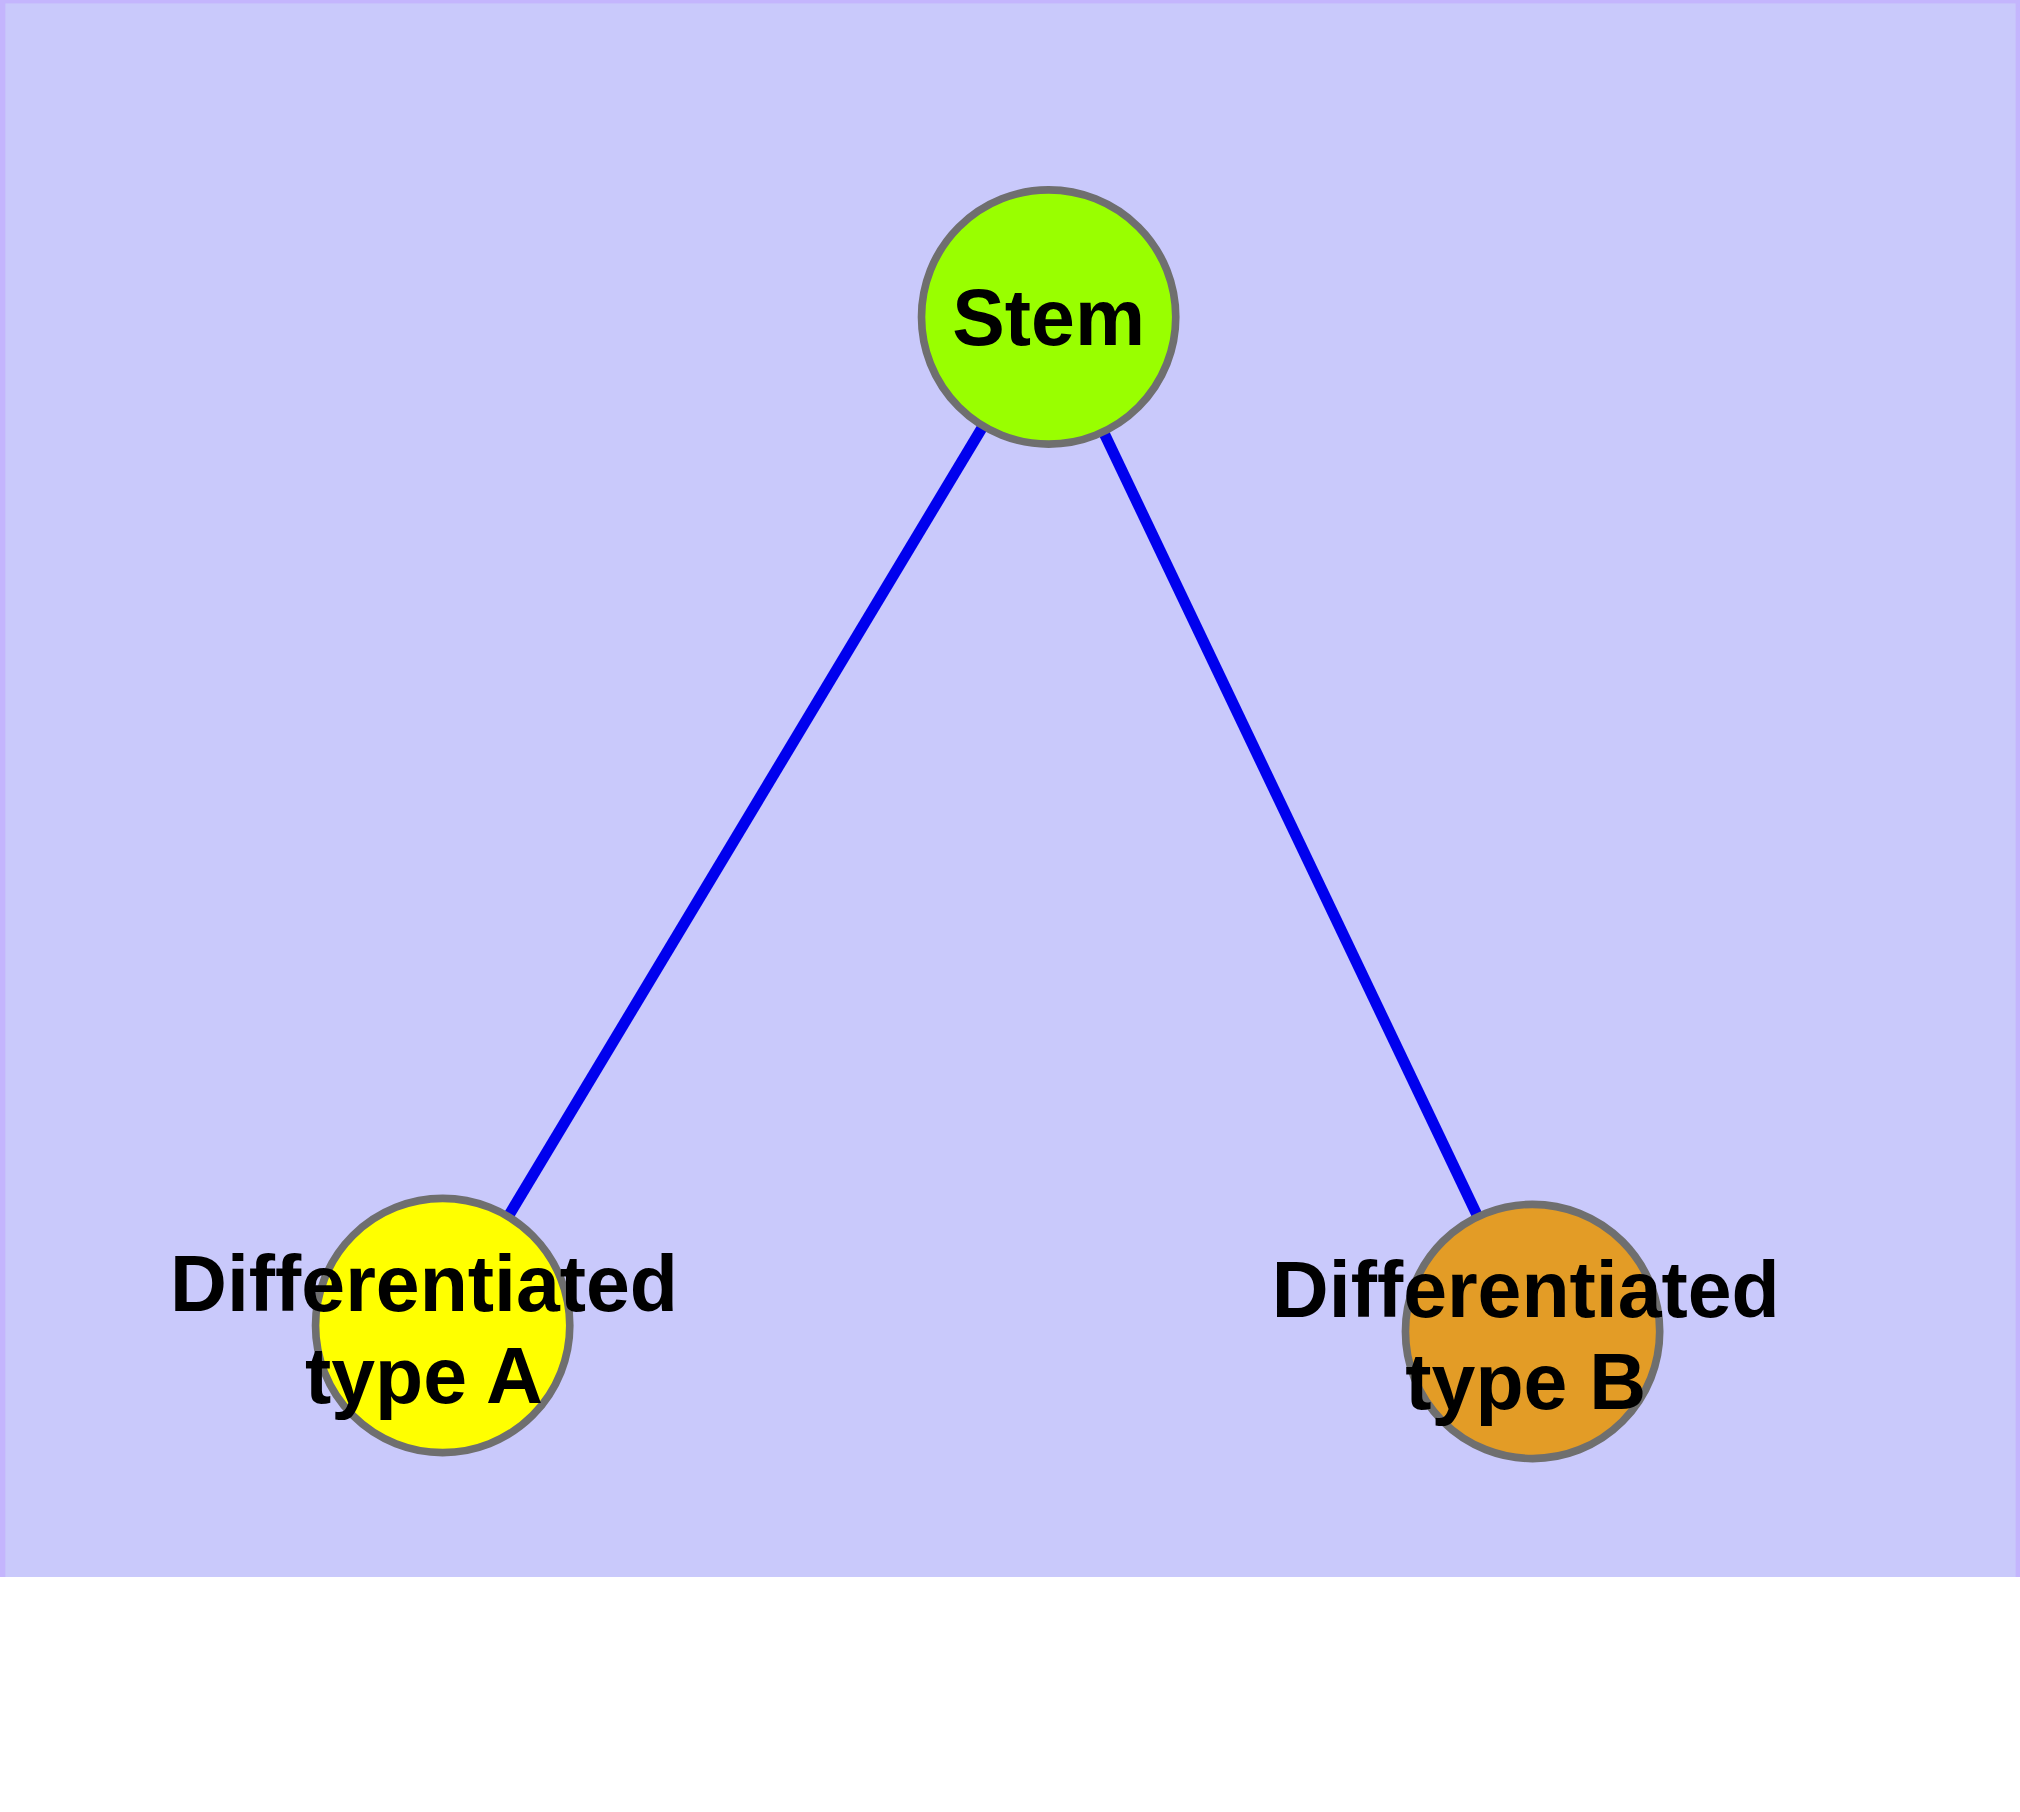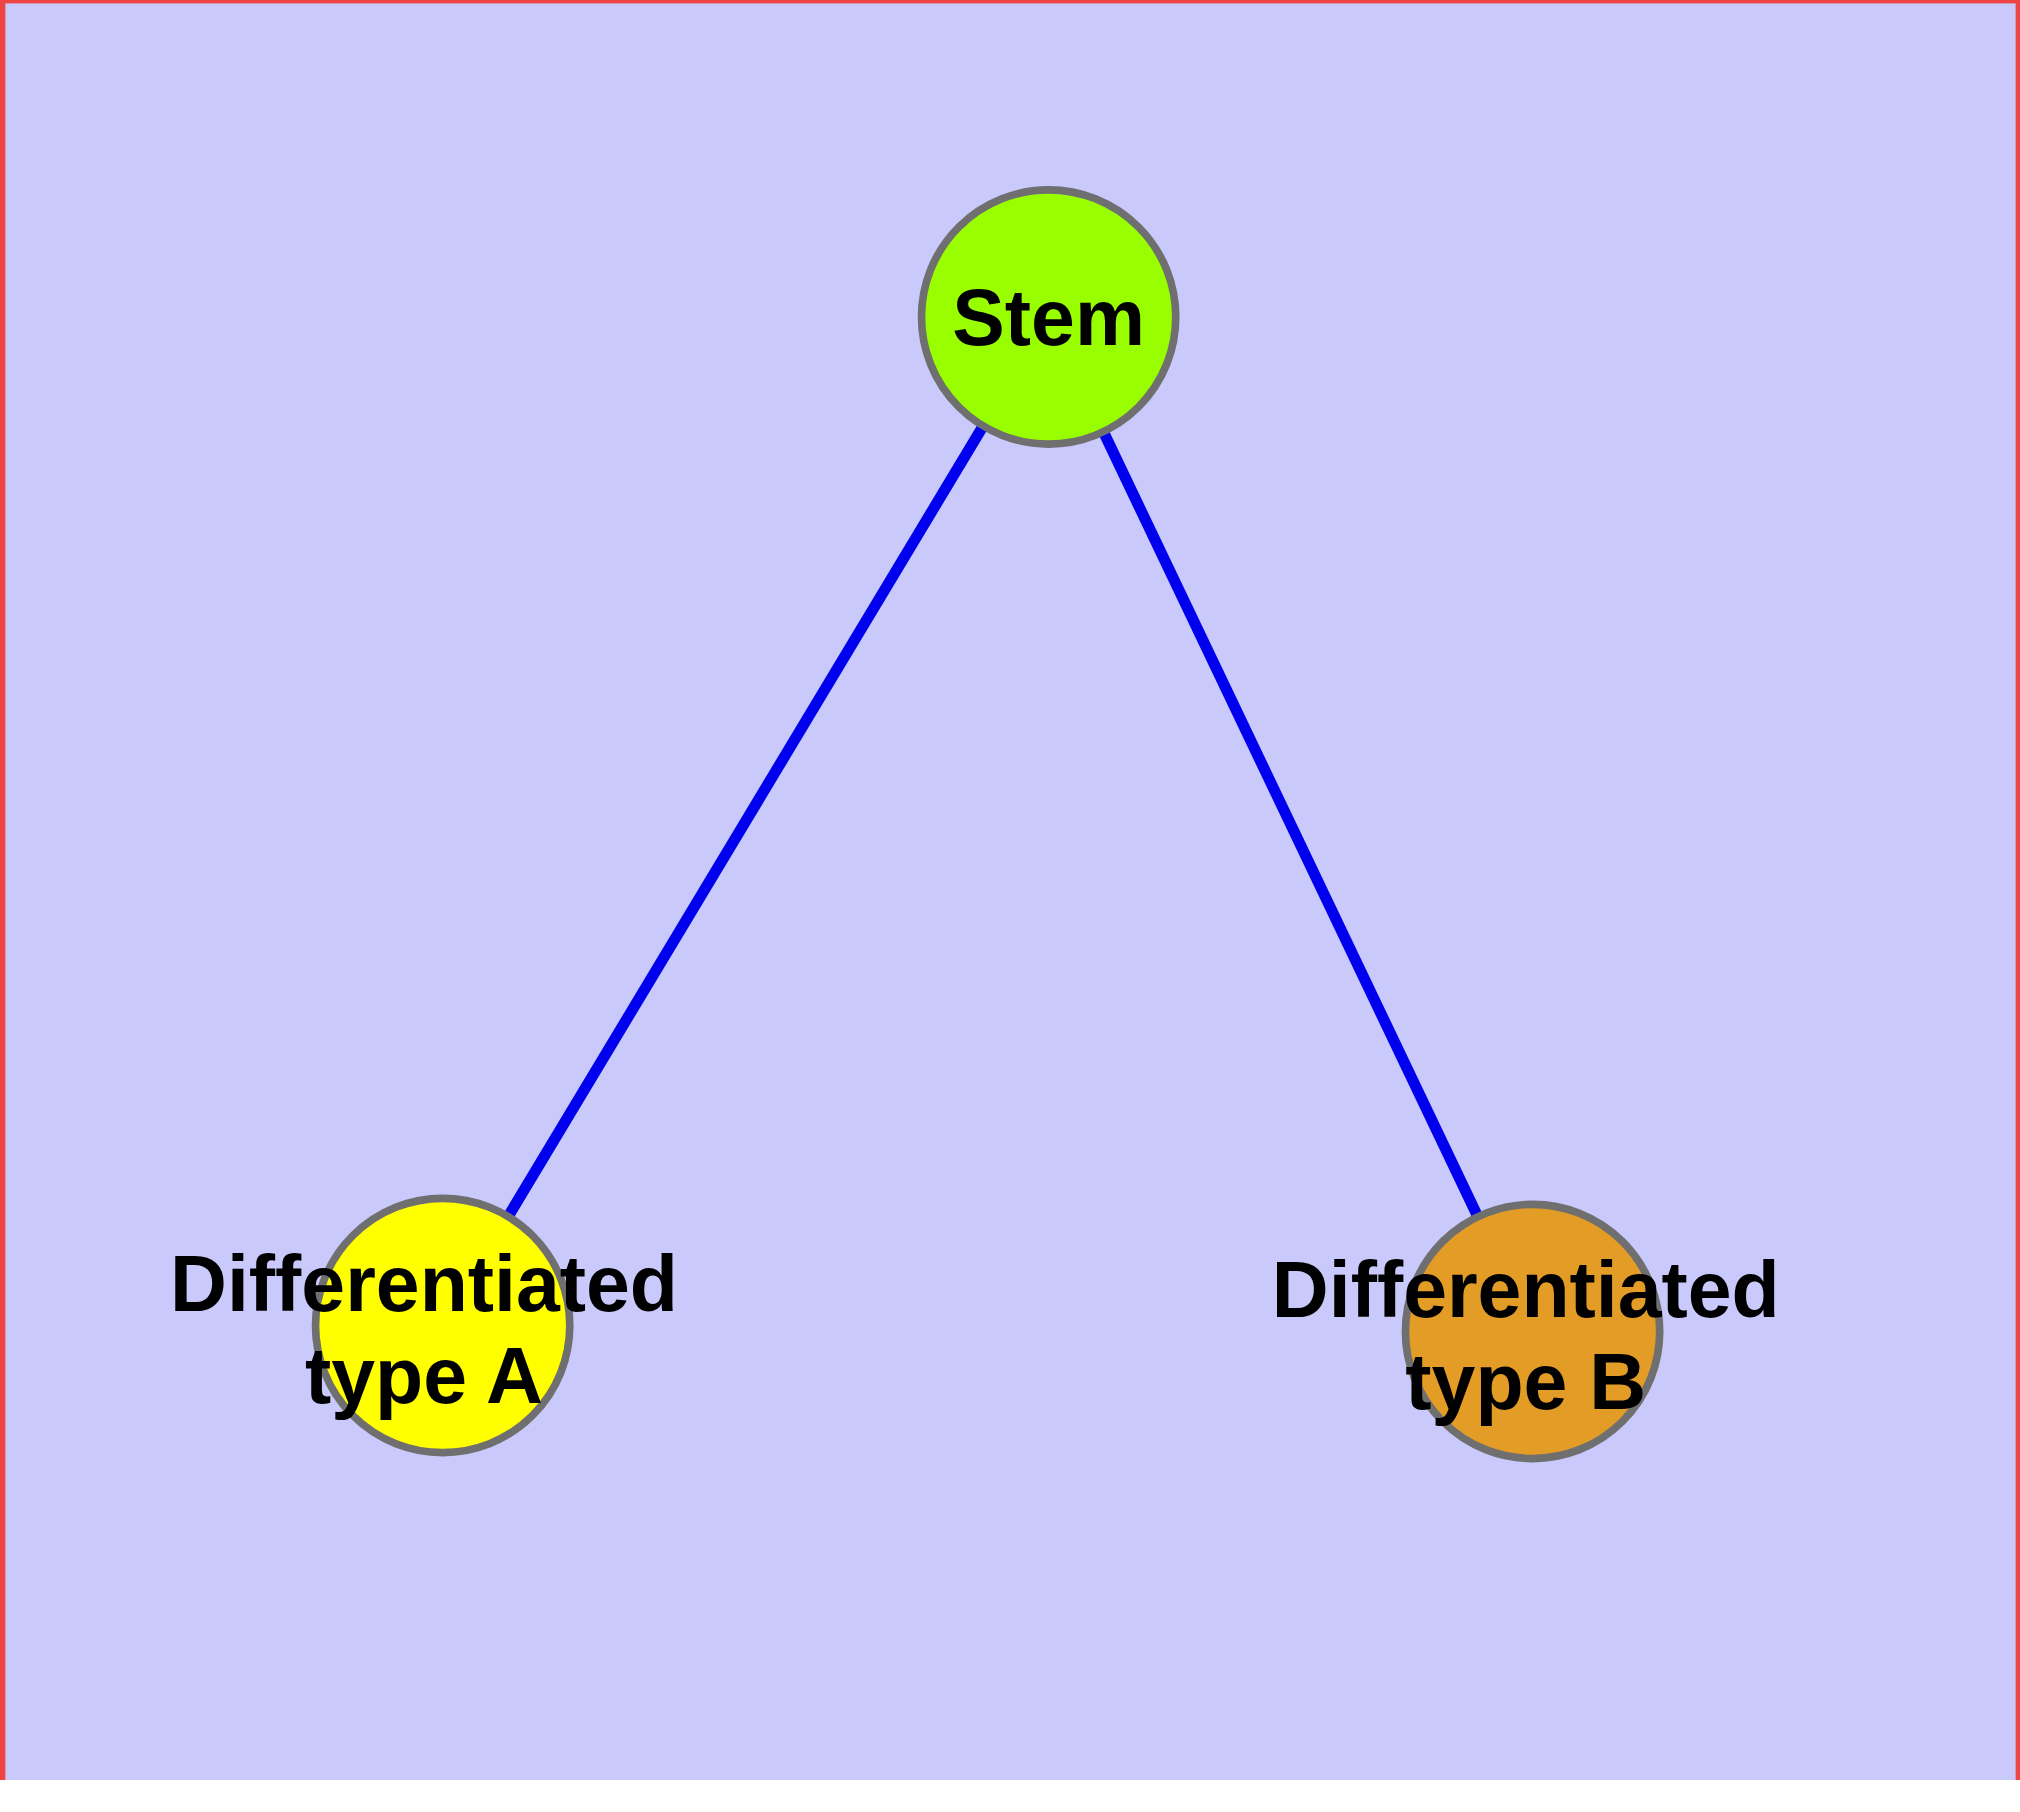--- a/index.html
+++ b/index.html
@@ -3,22 +3,22 @@
 <meta charset="utf-8">
 <style>
   html, body {
     margin: 0;
     padding: 0;
     background: #ffffff;
   }
   .stage {
     position: relative;
     width: 2021px;
-    height: 1780px;
-    background: #ef4444;
+    height: 1577px;
+    background: #c4b5fd;
     overflow: hidden;
     font-family: "Liberation Sans", sans-serif;
   }
   svg.graph {
     position: absolute;
     top: 0;
     left: 0;
     display: block;
   }
   .node-circle {

